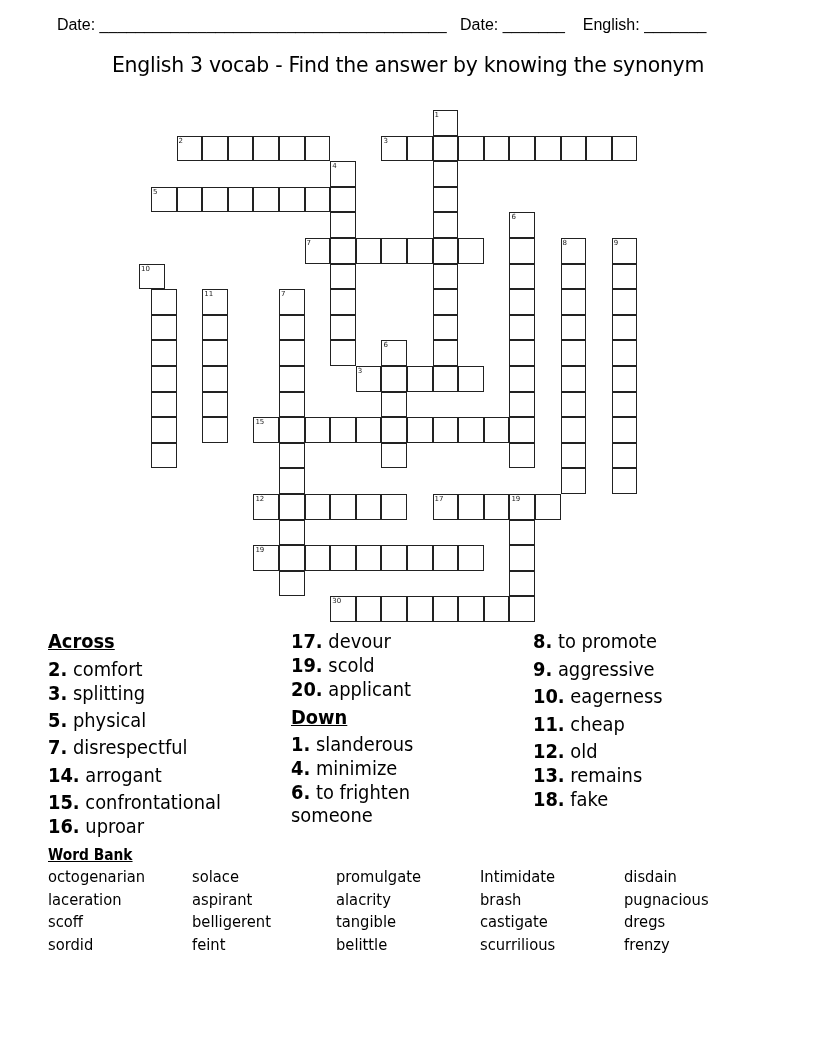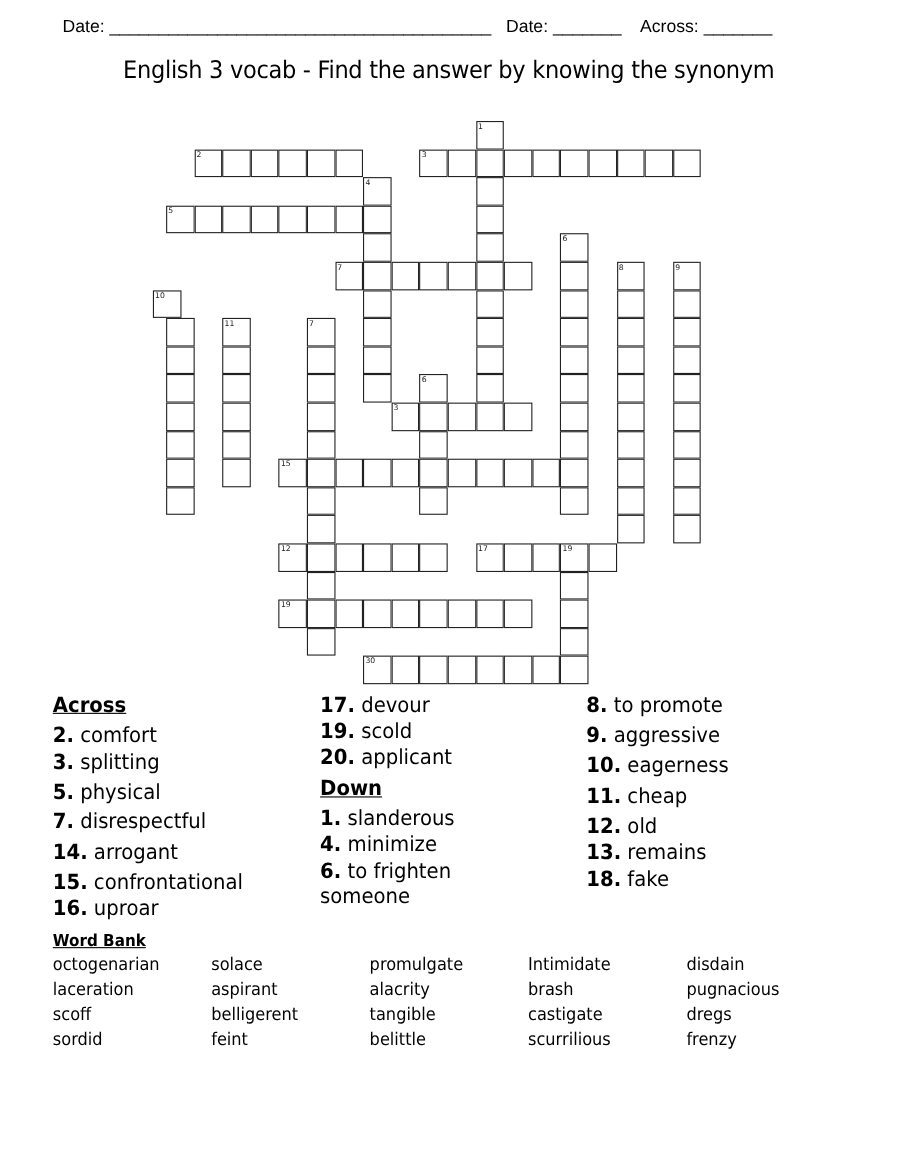--- a/index.html
+++ b/index.html
@@ -39,21 +39,21 @@
   }
   .wb-word {
     position: absolute; font-family: "DejaVu Sans", sans-serif; font-size: 16px;
     line-height: 20px; white-space: nowrap; transform: scaleX(0.92); transform-origin: left;
   }
 </style>
 </head>
 <body>
 
 <div class="header-line">
-  <span>Date:</span> <span>_______________________________________</span>   <span>Date:</span> <span>_______</span>    <span>Across:</span> <span>_______</span>
+  <span>Date:</span> <span>_______________________________________</span>   <span>Date:</span> <span>_______</span>    <span>English:</span> <span>_______</span>
 </div>
 
 <div class="title">English 3 vocab - Find the answer by knowing the synonym</div>
 
 <div class="grid" id="grid">
     <div class="cell" style="left: 432.6px; top: 110px;">
       <span class="num">1</span>
     </div>
     <div class="cell" style="left: 432.6px; top: 135.6px;"></div>
     <div class="cell" style="left: 432.6px; top: 161.2px;"></div>

